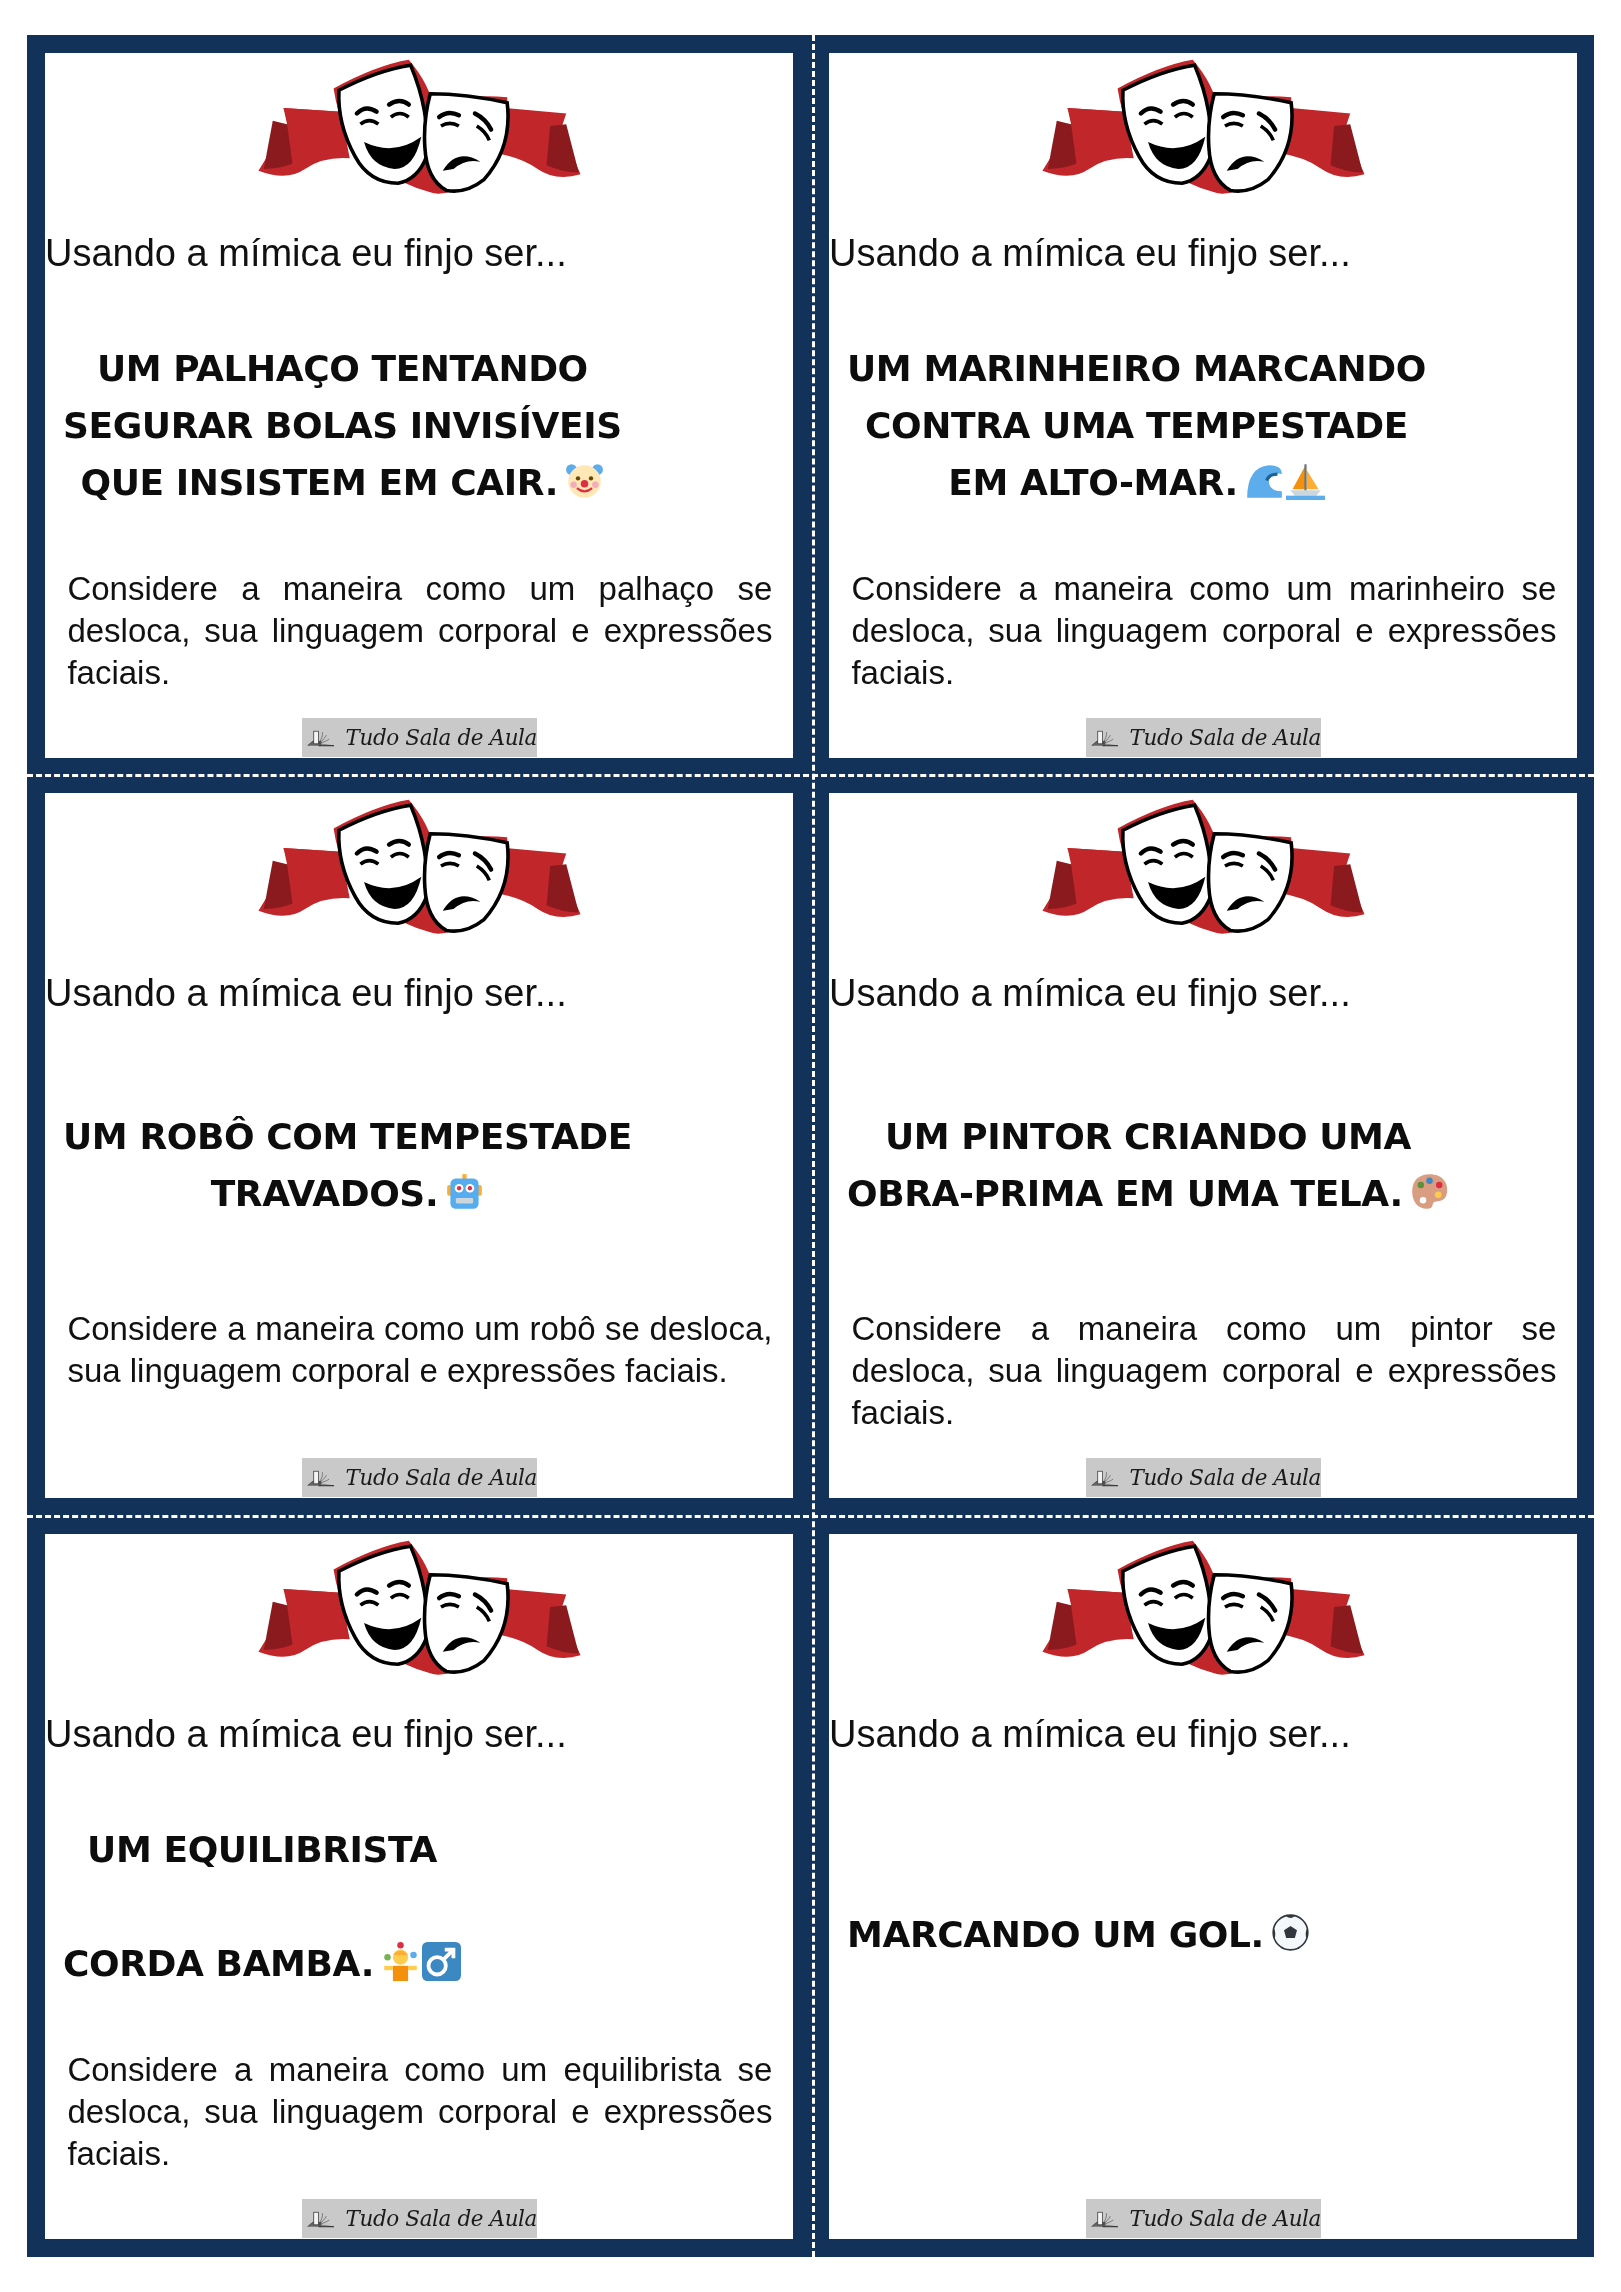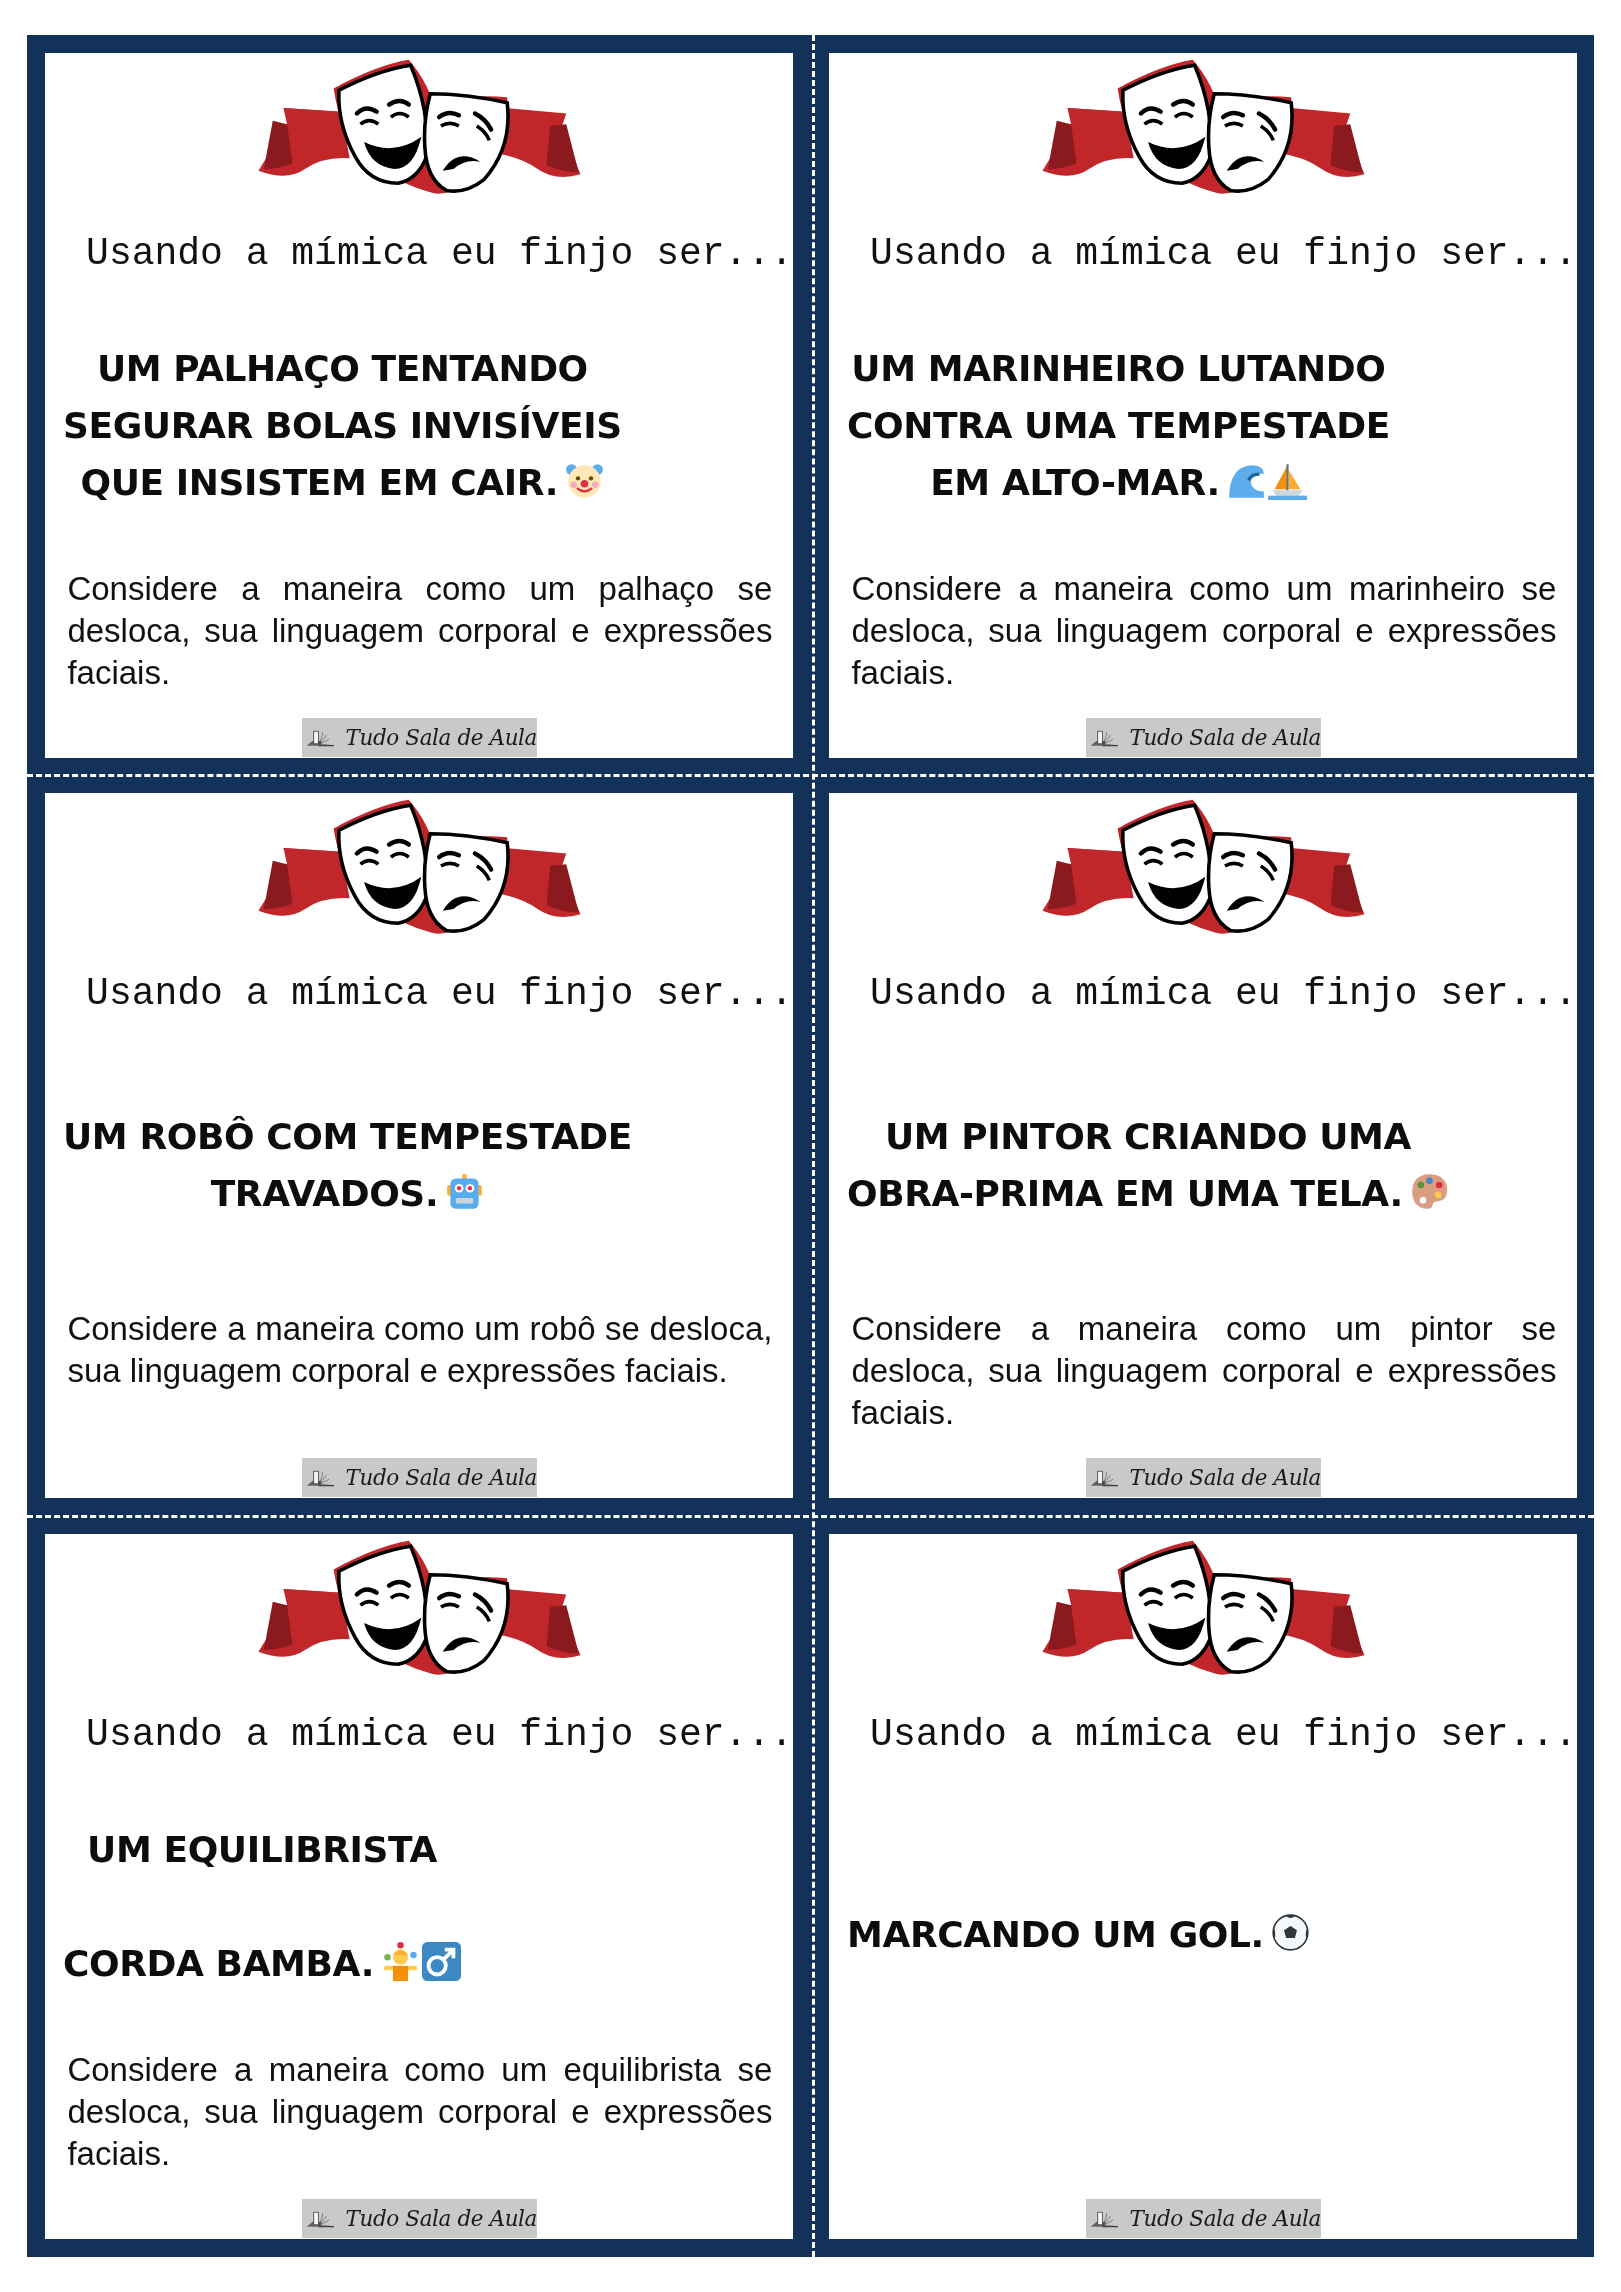--- a/index.html
+++ b/index.html
@@ -14,22 +14,22 @@
   .cut-v {
     position:absolute; left:785px; top:0; width:0; height:2222px;
     border-left:3.6px dashed #ffffff;
   }
   .cut-h {
     position:absolute; left:0; width:1567px; height:0;
     border-top:3.6px dashed #ffffff;
   }
   .logo { position:absolute; left:50%; top:5.4px; width:337px; height:136px; margin-left:-168px; }
   .subtitle {
-    position:absolute; left:0; right:0; top:179px; text-align:right;
-    font-family:Liberation Mono, monospace; font-size:38px; color:#111; letter-spacing:0px;
+    position:absolute; left:0; right:0; top:179px; text-align:left;
+    font-family:Liberation Sans, sans-serif; font-size:38px; color:#111; letter-spacing:0px;
   }
   .title-wrap {
     position:absolute; left:18px; right:18px; top:260px; height:224px;
     display:flex; align-items:center; 
   }
   .title {
     text-align:center; font-family:"DejaVu Sans", sans-serif; font-weight:bold;
     font-size:36px; line-height:57px; color:#0d0d0d; letter-spacing:-0.4px;
   }
   .emoji { display:inline-block; width:39px; height:39px; vertical-align:-5.4px; margin-left:7.2px; }
@@ -178,21 +178,21 @@
     </div>
   </div>
 
   <div class="card" style="left:802px; top:18px;">
     <svg class="logo" viewBox="0 0 376 152" width="337" height="136">
         <use href="#masks-logo"></use>
       </svg>
     <div class="subtitle">Usando a mímica eu finjo ser...</div>
     <div class="title-wrap">
       <div class="title">
-        <span>UM MARINHEIRO LUTANDO</span><br>
+        <span>UM MARINHEIRO MARCANDO</span><br>
         <span>CONTRA UMA TEMPESTADE</span><br>
         <span>EM ALTO-MAR.</span><svg class="emoji" viewBox="0 0 44 44" width="39" height="39">
             <use href="#e-water-wave"></use>
           </svg><svg class="emoji" viewBox="0 0 44 44" width="39" height="39">
             <use href="#e-sailboat"></use>
           </svg>
       </div>
     </div>
     <div class="body-text">Considere a maneira como um marinheiro se desloca, sua linguagem corporal e expressões faciais.</div>
     <div class="watermark">

